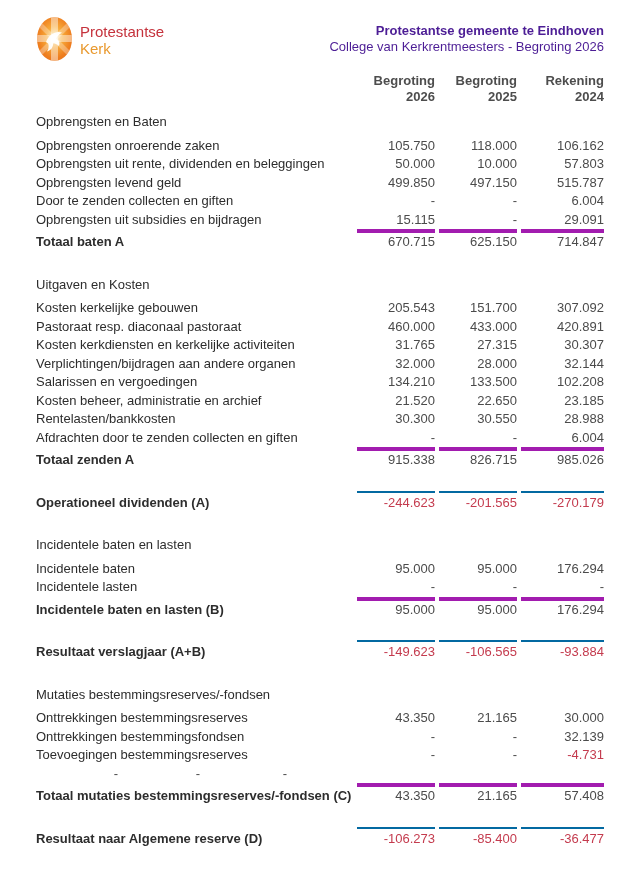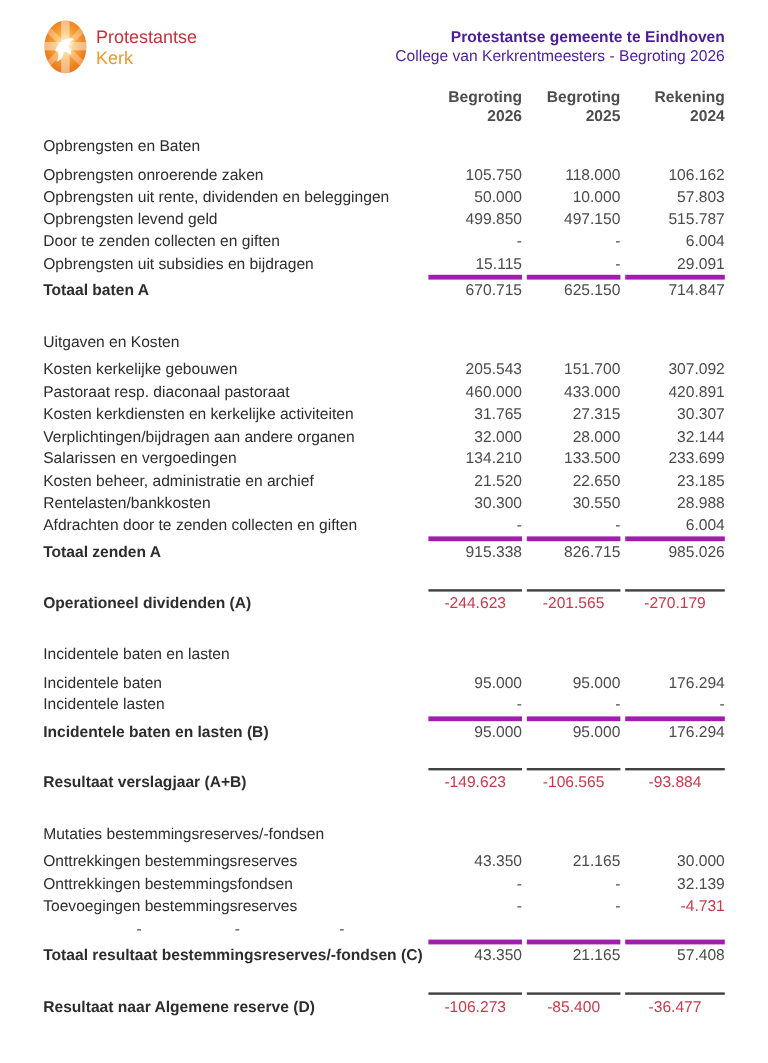--- a/index.html
+++ b/index.html
@@ -27,21 +27,21 @@
   .val{width:78px;text-align:right;color:#4b4b4b;margin-left:4px;box-sizing:border-box;}
   .v3{width:83px;}
   .colhead{display:flex;margin-bottom:5px;}
   .colhead .label{flex:1;}
   .colhead .val{font-weight:bold;color:#4d4d4d;line-height:16px;}
   .colhead .blk{display:block;}
   .section{padding:3px 0 5px 0;}
   .section .label{font-weight:normal;}
   .total .label,.result .label{font-weight:bold;}
   .total .val{border-top:4px solid #a21caf;}
-  .result .val{border-top:2px solid #404040;padding-top:1px;text-align:center;}
+  .result .val{border-top:2px solid #0369a1;padding-top:1px;}
   .neg{color:#c43b4e;}
   .gap{height:21px;}
 </style>
 </head>
 <body>
 
 <div class="page">
 
   <div class="hdr">
     <div class="logo">
@@ -165,21 +165,21 @@
         <div class="row item">
           <div class="label">Verplichtingen/bijdragen aan andere organen</div>
           <div class="val v1">32.000</div>
           <div class="val v2">28.000</div>
           <div class="val v3">32.144</div>
         </div>
         <div class="row item">
           <div class="label">Salarissen en vergoedingen</div>
           <div class="val v1">134.210</div>
           <div class="val v2">133.500</div>
-          <div class="val v3">233.699</div>
+          <div class="val v3">102.208</div>
         </div>
         <div class="row item">
           <div class="label">Kosten beheer, administratie en archief</div>
           <div class="val v1">21.520</div>
           <div class="val v2">22.650</div>
           <div class="val v3">23.185</div>
         </div>
         <div class="row item">
           <div class="label">Rentelasten/bankkosten</div>
           <div class="val v1">30.300</div>
@@ -255,21 +255,21 @@
           <div class="val v1">-</div>
           <div class="val v2">-</div>
           <div class="val v3 neg">-4.731</div>
         </div>
         <div class="row item">
           <div class="val v1">-</div>
           <div class="val v2">-</div>
           <div class="val v3">-</div>
         </div>
         <div class="row total">
-          <div class="label">Totaal resultaat bestemmingsreserves/-fondsen (C)</div>
+          <div class="label">Totaal mutaties bestemmingsreserves/-fondsen (C)</div>
           <div class="val v1">43.350</div>
           <div class="val v2">21.165</div>
           <div class="val v3">57.408</div>
         </div>
         <div class="gap"></div>
         <div class="row result">
           <div class="label">Resultaat naar Algemene reserve (D)</div>
           <div class="val v1 neg">-106.273</div>
           <div class="val v2 neg">-85.400</div>
           <div class="val v3 neg">-36.477</div>

